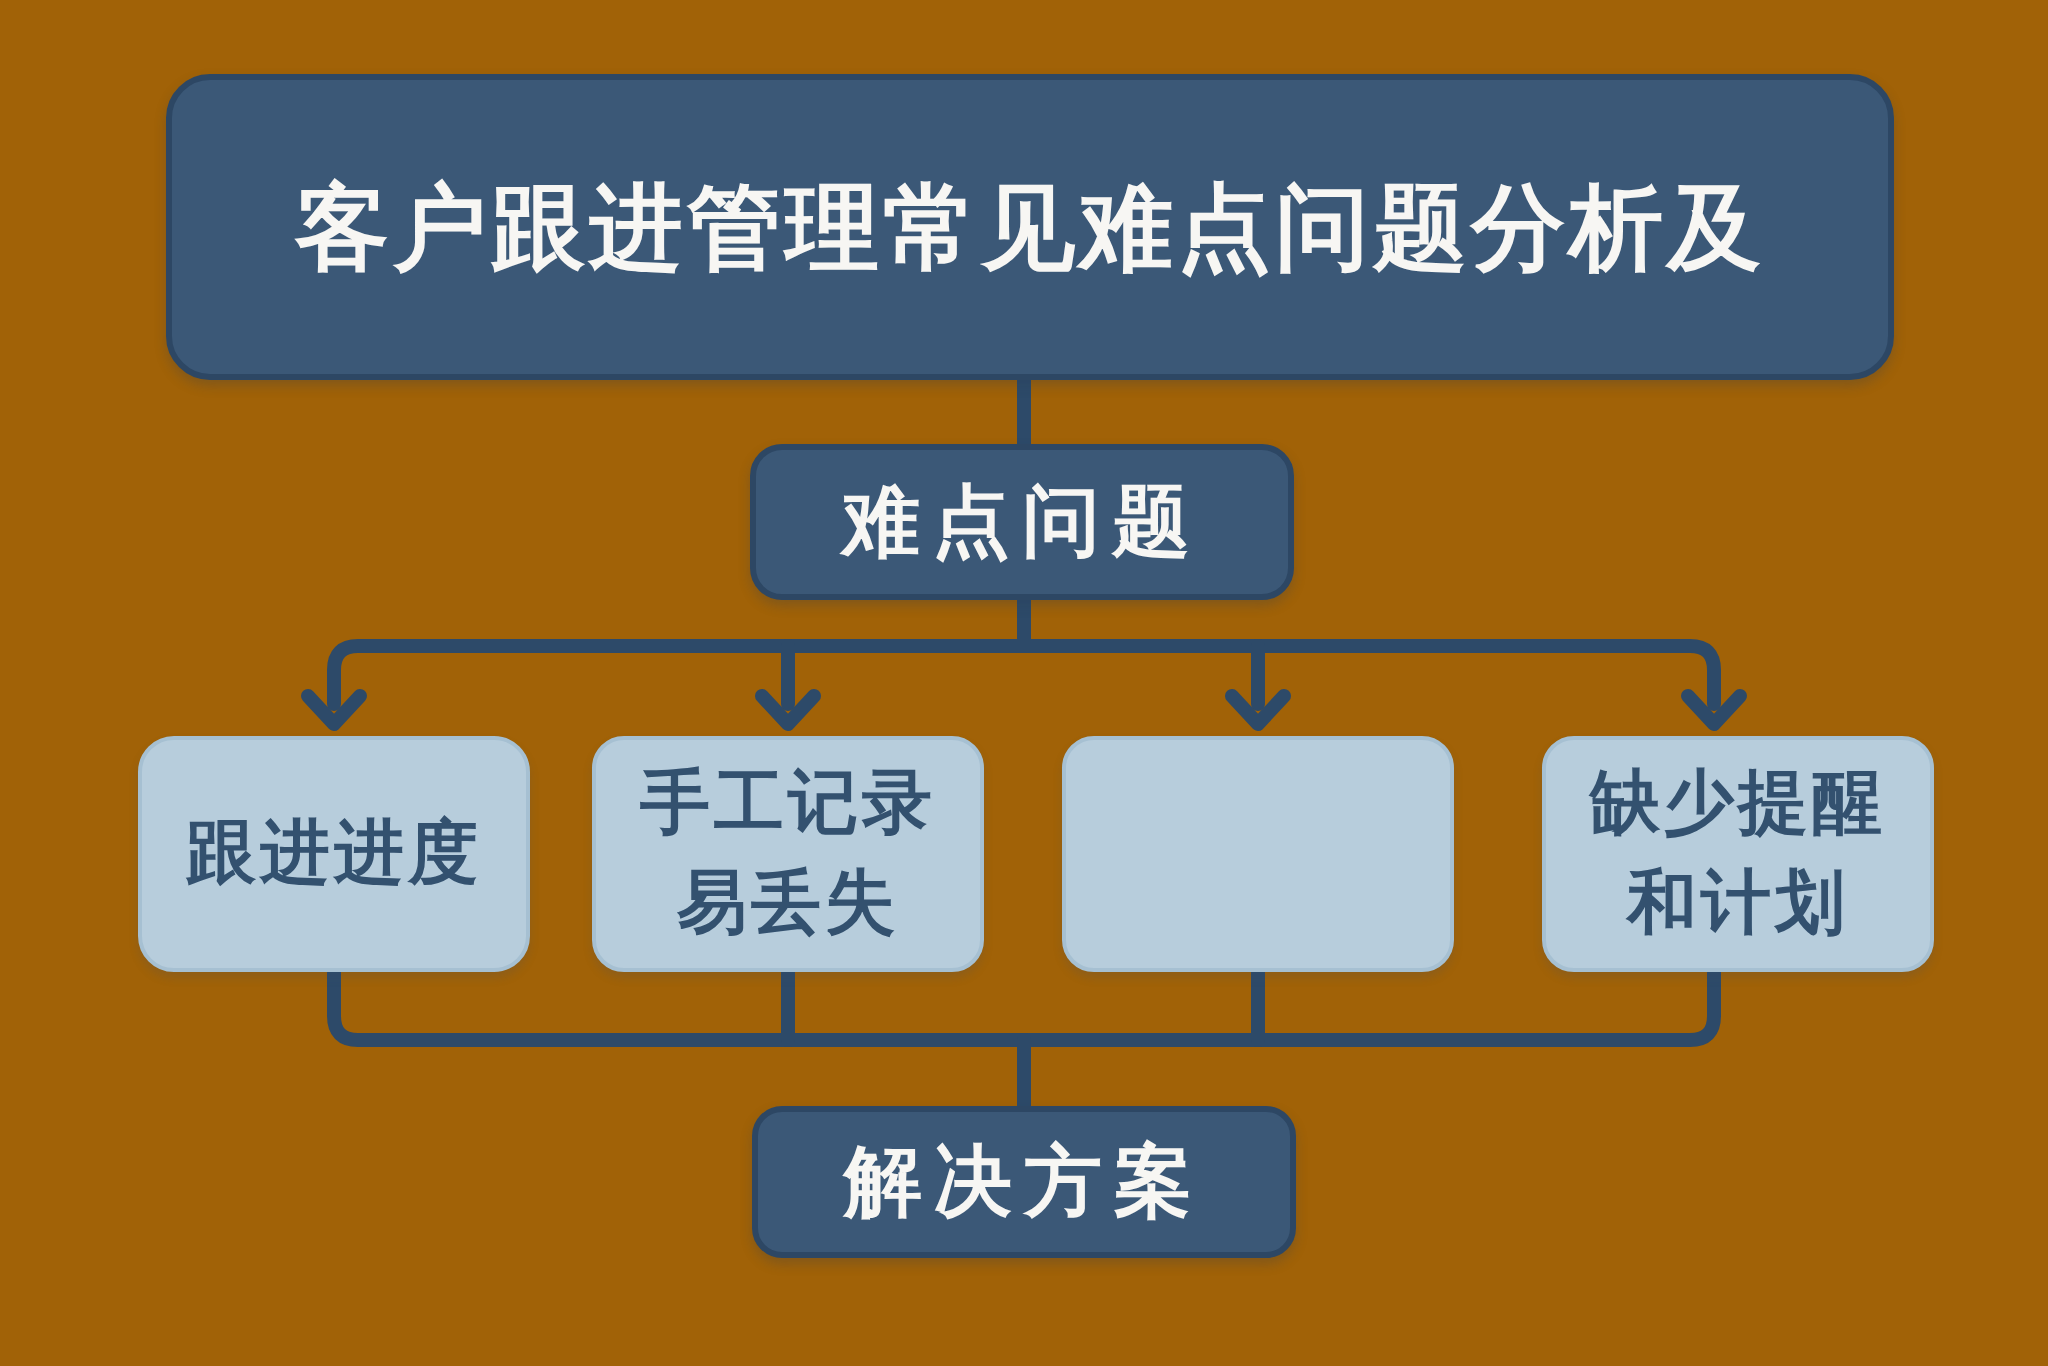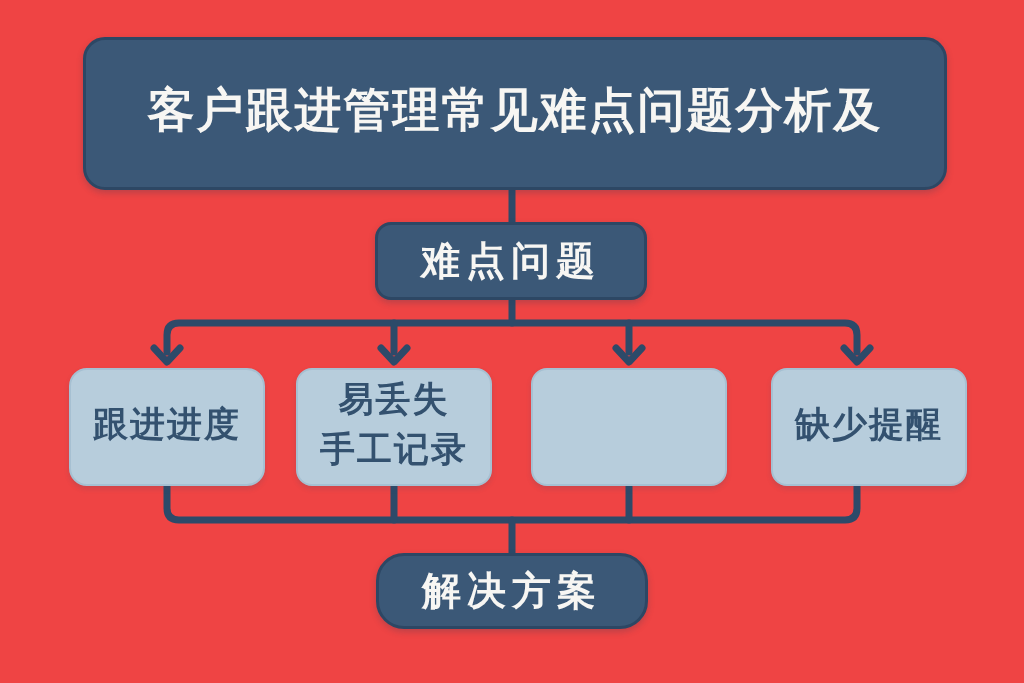--- a/index.html
+++ b/index.html
@@ -1,22 +1,22 @@
 <!DOCTYPE html>
 <html><head>
 <meta charset="utf-8">
 <style>
   html, body { margin: 0; padding: 0; }
   .canvas {
     position: relative;
     width: 1024px;
     height: 683px;
-    background: #ef4444;
+    background: #a16207;
     overflow: hidden;
-    font-family: Liberation Mono, monospace;
+    font-family: Liberation Sans, sans-serif;
   }
   .connectors {
     position: absolute;
     left: 0; top: 0;
     width: 1024px; height: 683px;
     z-index: 0;
   }
   .box {
     position: absolute;
     box-sizing: border-box;
@@ -63,21 +63,21 @@
     line-height: 50px;
     letter-spacing: 2px;
   }
   .pb-1 { left: 69px; border-radius: 18px; }
   .pb-2 { left: 296px; }
   .pb-3 { left: 531px; }
   .pb-4 { left: 759px; margin-left: 12px; }
   .solution-node {
     left: 376px; top: 553px;
     width: 272px; height: 76px;
-    border-radius: 28px;
+    border-radius: 15px;
     font-size: 39px;
     letter-spacing: 6px;
   }
 </style>
 </head>
 <body>
 
 <div class="canvas">
 
   <svg class="connectors" viewBox="0 0 1024 683" xmlns="http://www.w3.org/2000/svg">
@@ -110,28 +110,29 @@
 
   <div class="box dark problem-node">
     <span>难点问题</span>
   </div>
 
   <div class="box light problem-box pb-1">
     <div>跟进进度</div>
   </div>
 
   <div class="box light problem-box pb-2">
+    <div>手工记录</div>
     <div>易丢失</div>
-    <div>手工记录</div>
   </div>
 
   <div class="box light problem-box pb-3">
   </div>
 
   <div class="box light problem-box pb-4">
     <div>缺少提醒</div>
+    <div>和计划</div>
   </div>
 
   <div class="box dark solution-node">
     <span>解决方案</span>
   </div>
 
 </div>
 
 </body></html>

